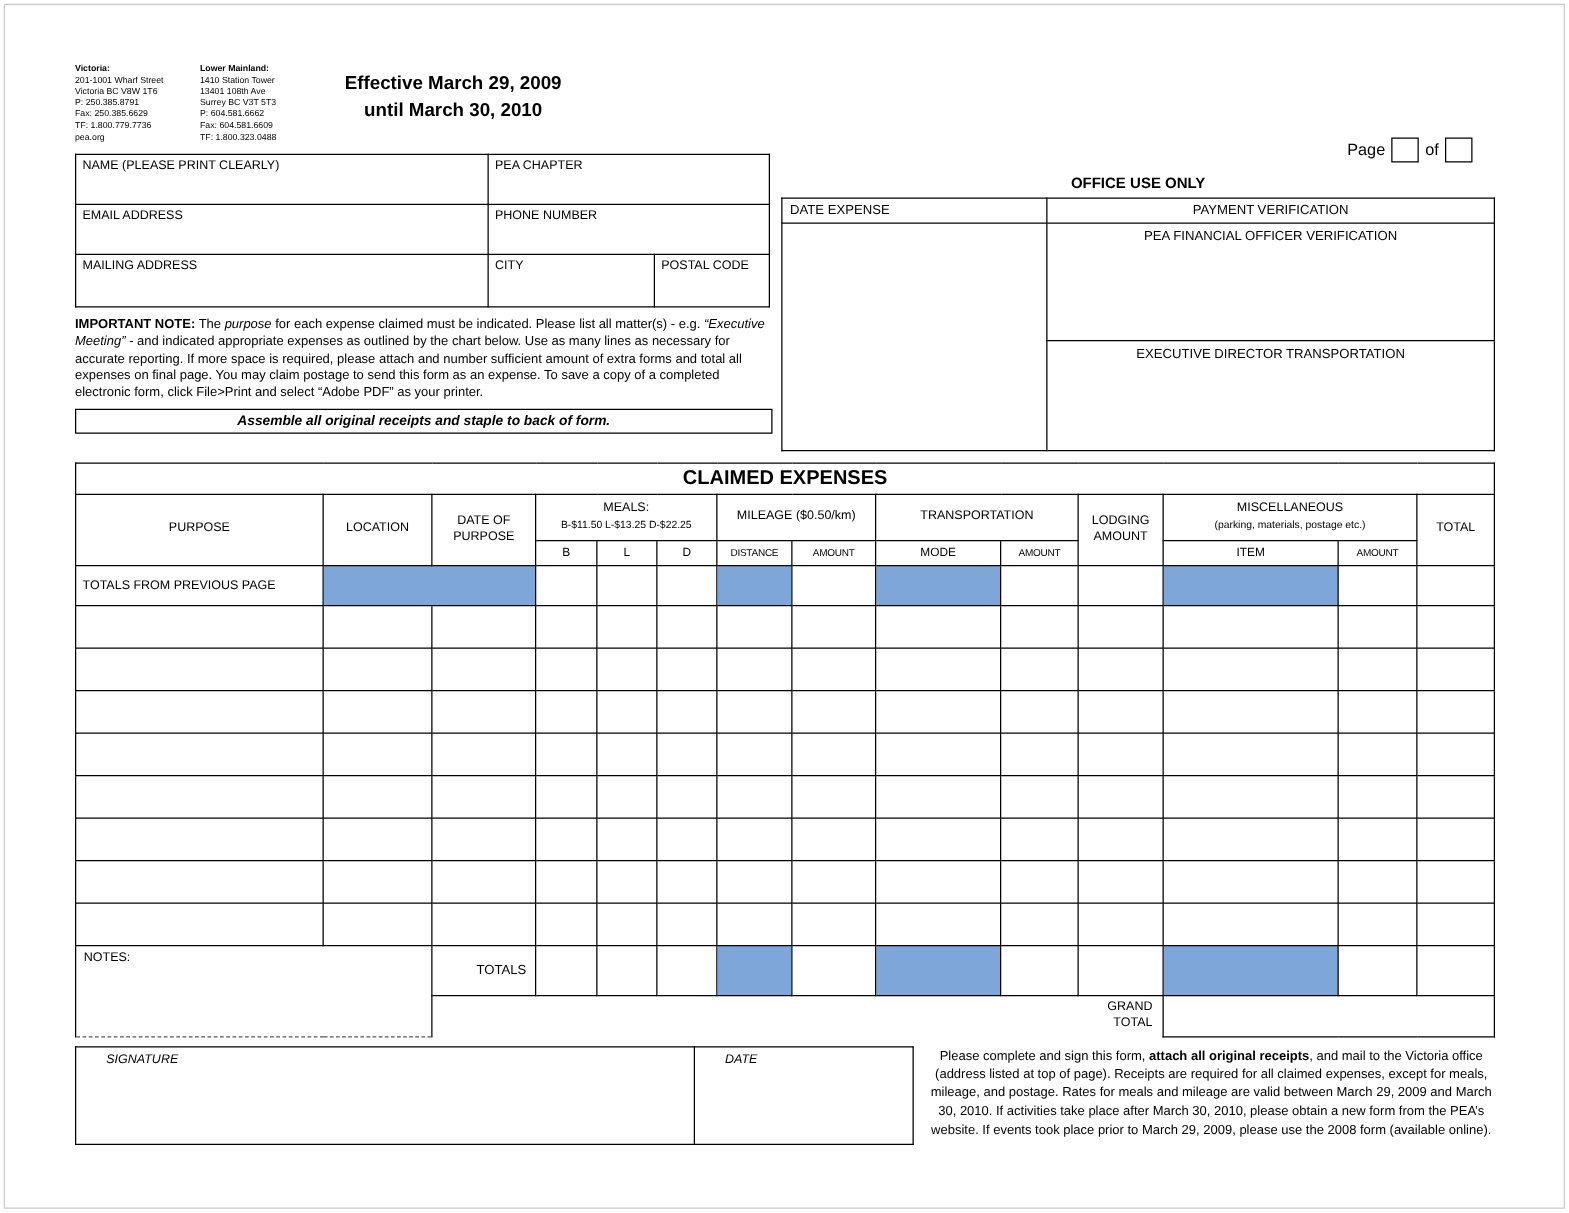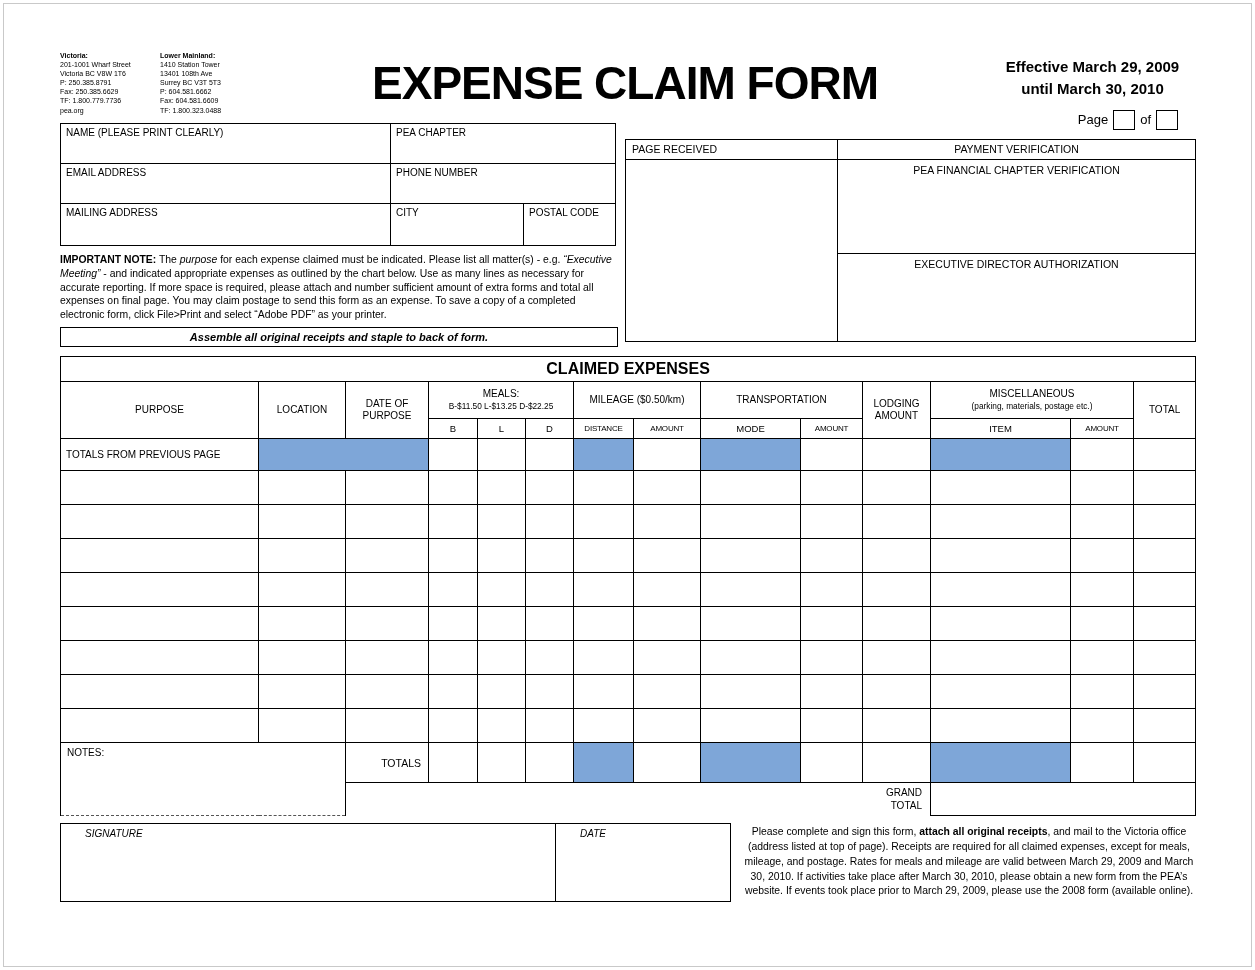--- a/index.html
+++ b/index.html
@@ -100,21 +100,20 @@
     <div class="addr-col">
       <div class="addr-head">Lower Mainland:</div>
       <div>1410 Station Tower</div>
       <div>13401 108th Ave</div>
       <div>Surrey BC V3T 5T3</div>
       <div>P: 604.581.6662</div>
       <div>Fax: 604.581.6609</div>
       <div>TF: 1.800.323.0488</div>
     </div>
 
-    <div class="main-title">EXPENSE CLAIM FORM</div>
 
     <div class="effective">
       <div>Effective March 29, 2009</div>
       <div>until March 30, 2010</div>
     </div>
   </div>
 
   <div class="cols">
 
     <div class="leftcol">
@@ -161,40 +160,41 @@
     </div>
 
     <div class="rightcol">
       <div class="pageof">
         <span>Page</span>
         <span class="pbox"></span>
         <span>of</span>
         <span class="pbox"></span>
       </div>
 
+      <div class="office-heading">OFFICE USE ONLY</div>
 
       <table class="otab">
         <colgroup>
             <col style="width:212px">
             <col style="width:358px">
           </colgroup>
         <tbody>
           <tr class="ohead">
-            <th class="dr">PAGE RECEIVED</th>
+            <th class="dr">DATE EXPENSE</th>
             <th>PAYMENT VERIFICATION</th>
           </tr>
           <tr>
             <td rowspan="2"></td>
             <td class="ver">
-              <span>PEA FINANCIAL CHAPTER VERIFICATION</span>
+              <span>PEA FINANCIAL OFFICER VERIFICATION</span>
             </td>
           </tr>
           <tr>
             <td class="auth">
-              <span>EXECUTIVE DIRECTOR AUTHORIZATION</span>
+              <span>EXECUTIVE DIRECTOR TRANSPORTATION</span>
             </td>
           </tr>
         </tbody>
       </table>
     </div>
   </div>
 
   <table class="exp">
     <colgroup>
       <col style="width:198px">

